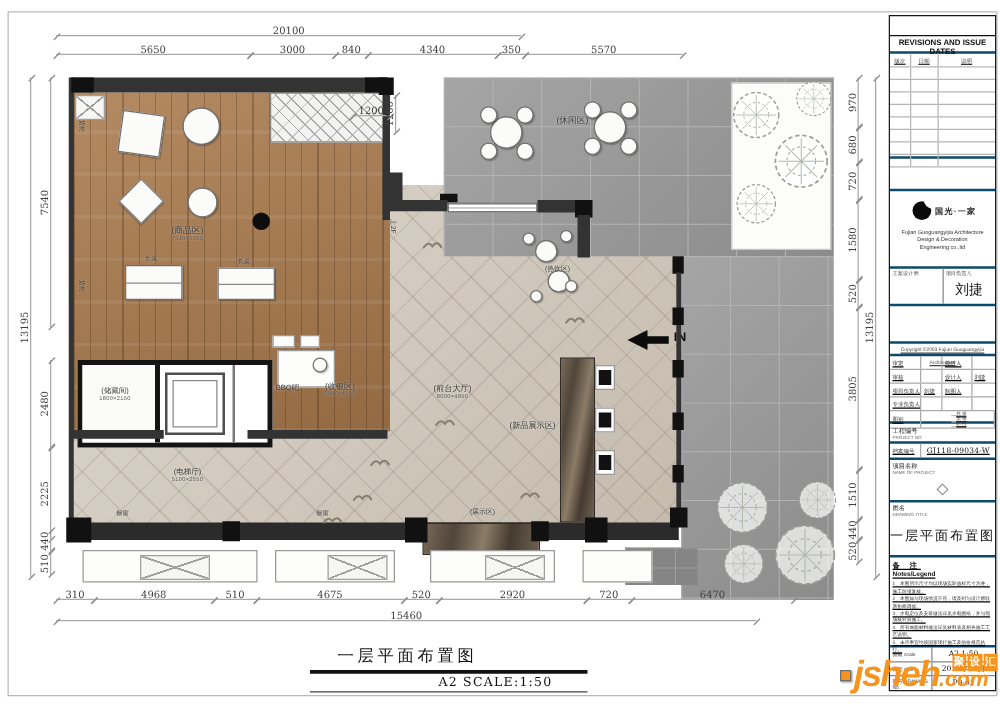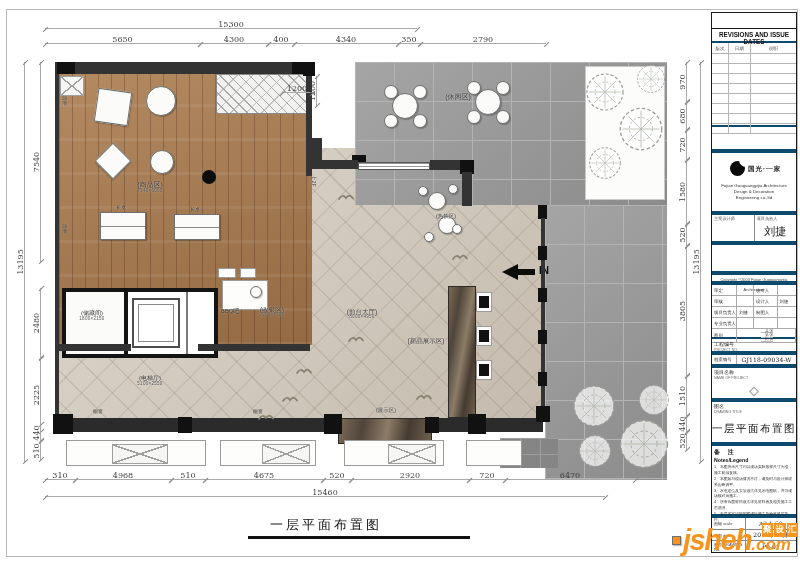--- a/index.html
+++ b/index.html
@@ -80,21 +80,21 @@
   #inarrow .txt{position:absolute;left:37px;top:2px;font:700 10px "Liberation Sans",sans-serif;color:#0c0c0c;}
   
   #maintitle{left:248px;top:516px;width:222px;}
   #maintitle .t1{font:400 13px "DejaVu Serif",serif;letter-spacing:3px;color:#111;padding-left:22px;
     border-bottom:3px solid #111;padding-bottom:2px;}
   #maintitle .t2{font:400 10px "DejaVu Serif",serif;color:#111;text-align:right;padding:2px 28px 1px 0;
     border-bottom:1px solid #444;letter-spacing:1px;}
   
   #tb{left:711px;top:12px;width:86px;height:541px;border:1.5px solid #1a1a1a;background:#fff;box-sizing:border-box;
     display:flex;flex-direction:column;overflow:hidden;}
-  #tb .sec{border-bottom:4px solid #0c4a6e;position:relative;flex:0 0 auto;box-sizing:border-box;}
+  #tb .sec{border-bottom:2px solid #0c4a6e;position:relative;flex:0 0 auto;box-sizing:border-box;text-decoration:underline;}
   #tb .thick{border-bottom-width:2px;}
   #revhead{height:30px;}
   #revhead span{position:absolute;left:0;right:0;top:15px;text-align:center;font-size:6.3px;font-weight:700;color:#111;
     border-top:1.5px solid #111;padding-top:2px;}
   #revtab{height:84px;font-size:5px;color:#333;}
   .rrow{display:flex;border-bottom:.5px solid #b5b5b5;height:9px;}
   .rrow.head{height:10px;}
   .rrow div{border-right:.5px solid #b5b5b5;box-sizing:border-box;display:flex;align-items:center;justify-content:center;
     font-size:4.5px;color:#444;}
   .rc1{width:20%;}.rc2{width:26%;}.rc3{width:54%;border-right:none!important;}
@@ -303,51 +303,51 @@
         </svg></div>
       <div class="bird" style="left: 258px; top: 408px; width: 16px; height: 10px; position: absolute;"><svg width="100%" height="100%" viewBox="0 0 16 10">
           <path d="M1 7 Q4.5 1.5 8 6 Q11.5 1 15 6.5" fill="none" stroke="#86806f" stroke-width="1.7" stroke-linecap="round"></path>
         </svg></div>
       <div class="bird" style="left: 348px; top: 330px; width: 16px; height: 10px; position: absolute;"><svg width="100%" height="100%" viewBox="0 0 16 10">
           <path d="M1 7 Q4.5 1.5 8 6 Q11.5 1 15 6.5" fill="none" stroke="#86806f" stroke-width="1.7" stroke-linecap="round"></path>
         </svg></div>
       <div class="dim h" style="left: 45px; top: 28px; width: 372px; position: absolute;">
         <i class="l"></i>
         <i class="r"></i>
-        <b>15300</b>
+        <b>20100</b>
       </div>
       <div class="dim h" style="left: 45px; top: 43px; width: 155px; position: absolute;">
         <i class="l"></i>
         <i class="r"></i>
         <b>5650</b>
       </div>
       <div class="dim h" style="left: 200px; top: 43px; width: 68px; position: absolute;">
         <i class="l"></i>
         <i class="r"></i>
-        <b>4300</b>
+        <b>3000</b>
       </div>
       <div class="dim h" style="left: 268px; top: 43px; width: 26px; position: absolute;">
         <i class="l"></i>
         <i class="r"></i>
-        <b>400</b>
+        <b>840</b>
       </div>
       <div class="dim h" style="left: 294px; top: 43px; width: 104px; position: absolute;">
         <i class="l"></i>
         <i class="r"></i>
         <b>4340</b>
       </div>
       <div class="dim h" style="left: 398px; top: 43px; width: 22px; position: absolute;">
         <i class="l"></i>
         <i class="r"></i>
         <b>350</b>
       </div>
       <div class="dim h" style="left: 420px; top: 43px; width: 126px; position: absolute;">
         <i class="l"></i>
         <i class="r"></i>
-        <b>2790</b>
+        <b>5570</b>
       </div>
       <div class="dim h" style="left: 282px; top: 92px; width: 30px; position: absolute;">
         <i class="l"></i>
         <i class="r"></i>
         <b>1200</b>
       </div>
       <div class="dim h" style="left: 45px; top: 479px; width: 30px; position: absolute;">
         <i class="l"></i>
         <i class="r"></i>
         <b>310</b>
@@ -530,20 +530,21 @@
       <div class="rlab rot" style="left: 64px; top: 226px; position: absolute; font-size: 5px;">
         <div>货柜</div>
       </div>
       <div class="rlab rot" style="left: 314px; top: 178px; position: absolute; font-size: 5.5px;">
         <div>上2F</div>
       </div>
     </div>
 
   <div class="abs" id="maintitle">
     <div class="t1">一层平面布置图</div>
+    <div class="t2">A2 SCALE:1:50</div>
   </div>
 
   <div class="abs" id="tb">
     <div class="sec thick" id="revhead">
       <span>REVISIONS AND ISSUE DATES</span>
     </div>
     <div class="sec thick" id="revtab">
         <div class="rrow head">
           <div class="rc1">版次</div>
           <div class="rc2">日期</div>

